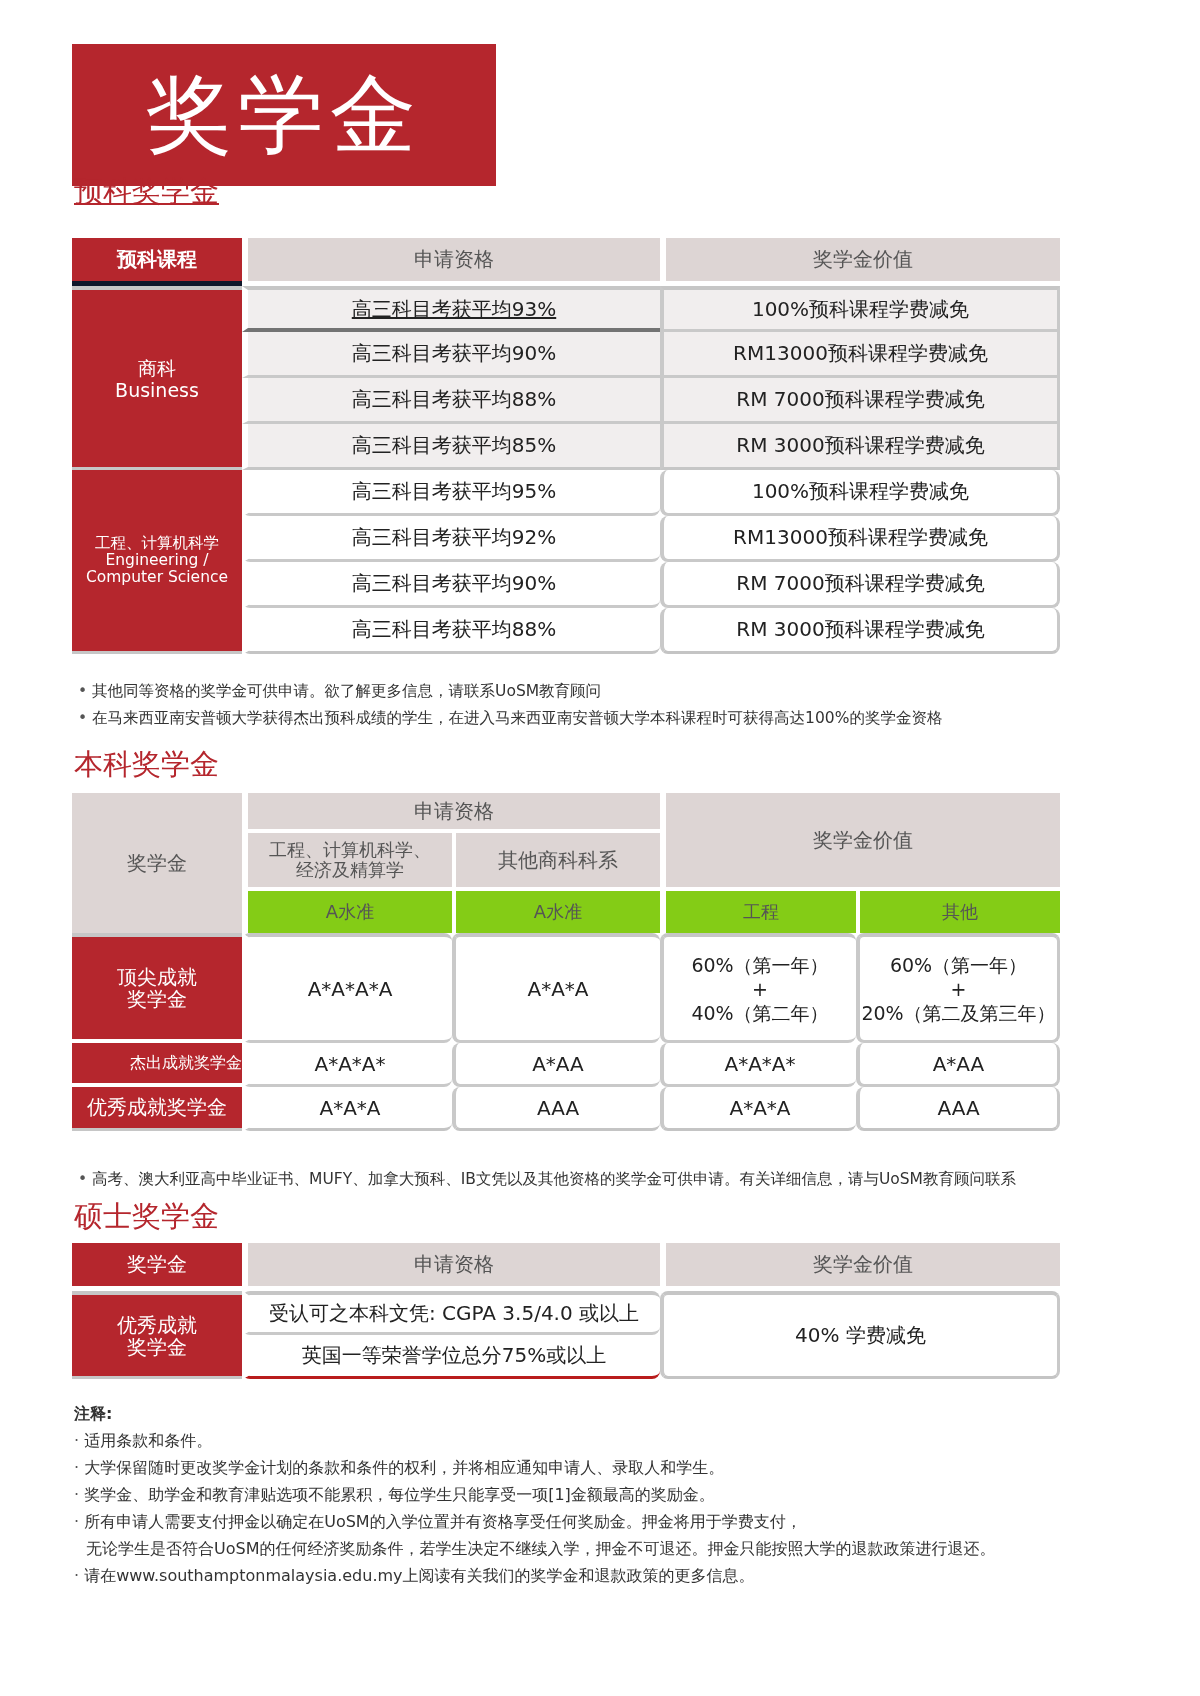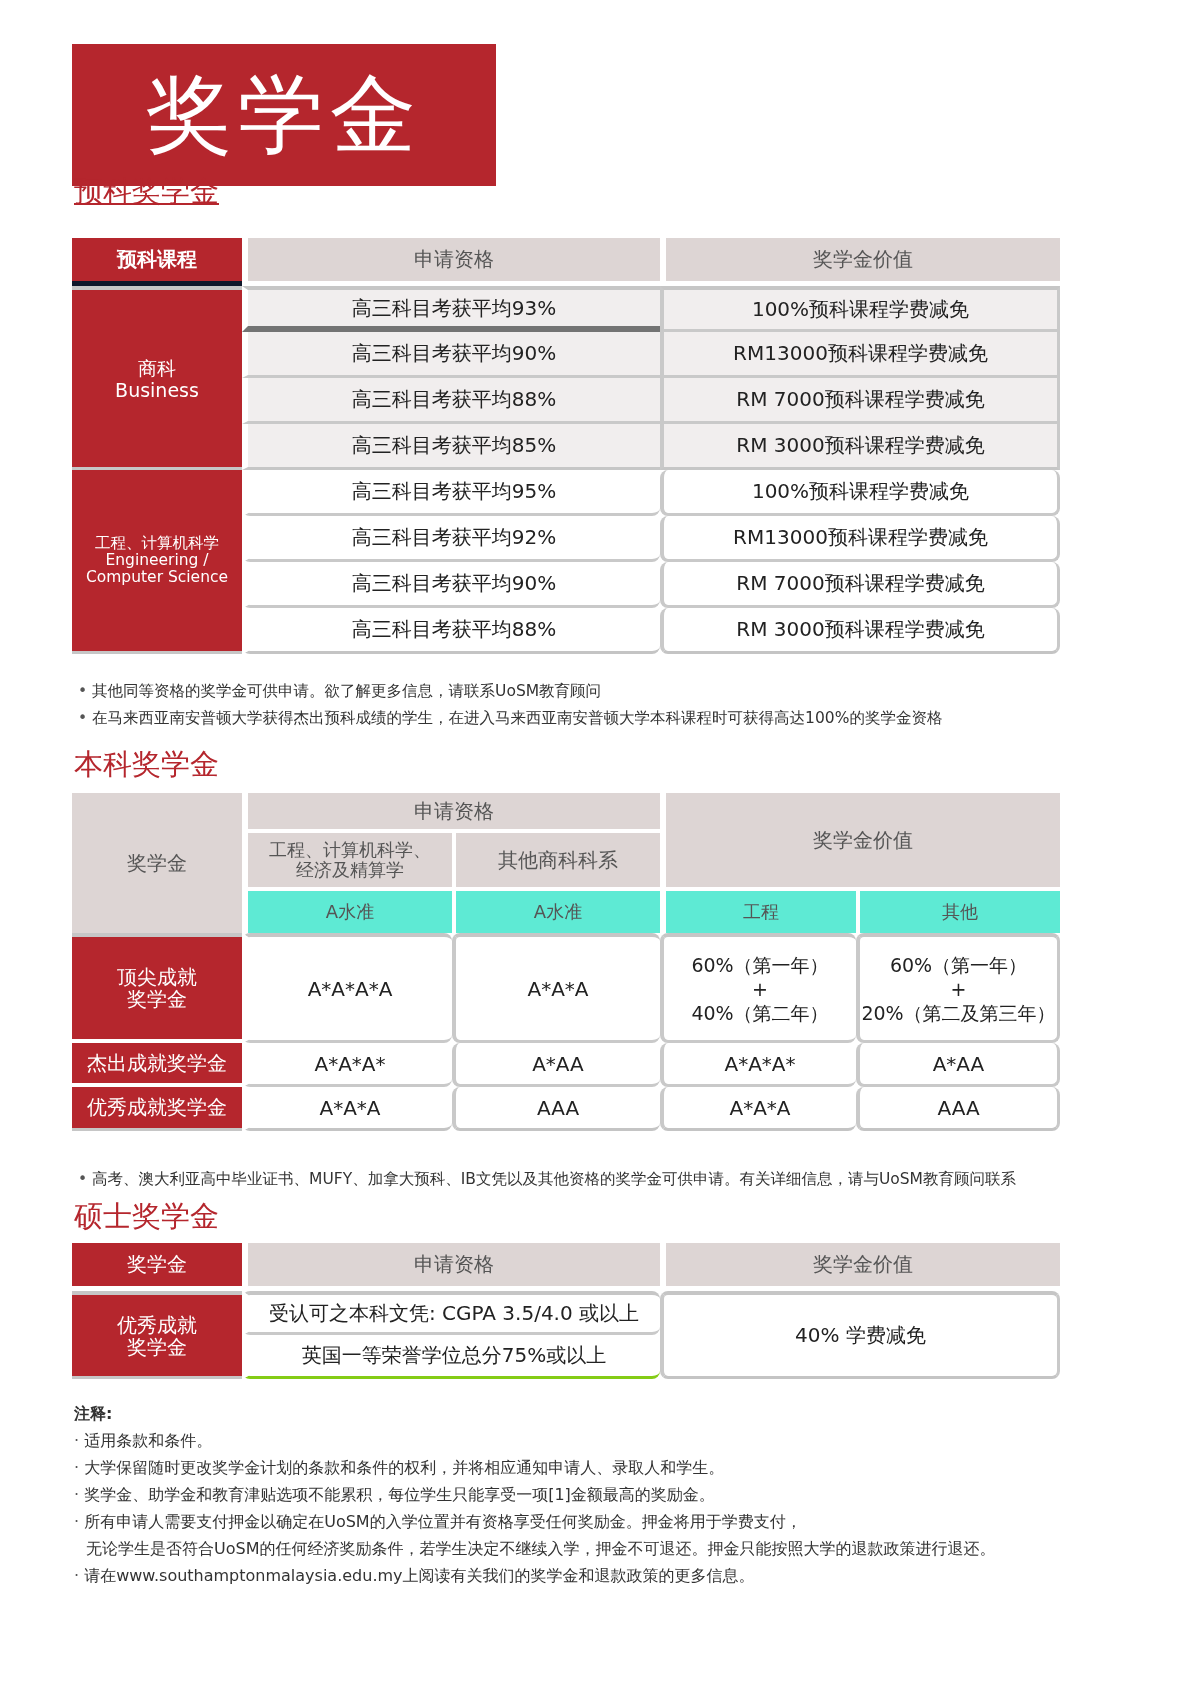--- a/index.html
+++ b/index.html
@@ -13,21 +13,21 @@
   }
   .section-title {
     position: absolute; left: 74px; color: #b5262d; font-size: 29px; font-weight: 400;
   }
 
   table.sch { position: absolute; left: 72px; border-collapse: separate; border-spacing: 0; table-layout: fixed; }
   table.sch td, table.sch th { text-align: center; vertical-align: middle; font-weight: 400; }
 
   .red { background: #b5262d; color: #fff; }
   .hdr { background: #ddd5d4; color: #555; }
-  .hdr2 { background: #5eead4; color: #555; }
+  .hdr2 { background: #84cc16; color: #555; }
   .cell-g { background: #f1eeee; color: #222; }
   .cell-w { background: #ffffff; color: #222; border-radius: 8px; }
 
   
   #t1 { top: 238px; width: 988px; }
   #t1 .c0 { width: 170px; }
   #t1 .c1 { width: 418px; }
   #t1 .c2 { width: 400px; }
   #t1 th { height: 48px; font-size: 20px; }
   #t1 td { height: 46px; font-size: 20px; }
@@ -72,21 +72,21 @@
     <th class="red" style="font-weight:600;border-bottom:5px solid #0f172a;">预科课程</th>
     <th class="hdr vgap-l" style="border-bottom:5px solid #fff;">申请资格</th>
     <th class="hdr vgap-l" style="border-bottom:5px solid #fff;">奖学金价值</th>
   </tr>
 
   <tr class="group-top">
     <td class="red" rowspan="4" style="font-size:19px;line-height:22px;border-bottom:3px solid #c6c6c6;">
       <div>商科</div>
       <div>Business</div>
     </td>
-    <td class="cell-g vgap-l" style="border-bottom:6px solid #737373;">高三科目考获平均93%</td>
+    <td class="cell-g vgap-l" style="border-bottom:4px solid #737373;text-decoration:underline;">高三科目考获平均93%</td>
     <td class="cell-g vline rightline" style="border-bottom:3px solid #c9c9c9;">100%预科课程学费减免</td>
   </tr>
   <tr>
     <td class="cell-g vgap-l" style="border-bottom:3px solid #c9c9c9;">高三科目考获平均90%</td>
     <td class="cell-g vline rightline" style="border-bottom:3px solid #c9c9c9;">RM13000预科课程学费减免</td>
   </tr>
   <tr>
     <td class="cell-g vgap-l" style="border-bottom:3px solid #c9c9c9;">高三科目考获平均88%</td>
     <td class="cell-g vline rightline" style="border-bottom:3px solid #c9c9c9;">RM 7000预科课程学费减免</td>
   </tr>
@@ -165,21 +165,21 @@
       <div>+</div>
       <div>40%（第二年）</div>
     </td>
     <td class="cell-w toprule vline rightline" style="border-bottom:3px solid #c9c9c9;font-size:19px;line-height:24px;">
       <div>60%（第一年）</div>
       <div>+</div>
       <div>20%（第二及第三年）</div>
     </td>
   </tr>
   <tr>
-    <td class="red" style="height:44px;font-size:20px;border-bottom:4px solid #fff;">杰出成就奖学金</td>
+    <td class="red" style="height:44px;font-size:16px;border-bottom:4px solid #fff;text-align:right;">杰出成就奖学金</td>
     <td class="cell-w vgap-l" style="border-bottom:3px solid #c9c9c9;">A*A*A*</td>
     <td class="cell-w vline" style="border-bottom:3px solid #c9c9c9;">A*AA</td>
     <td class="cell-w vline" style="border-bottom:3px solid #c9c9c9;">A*A*A*</td>
     <td class="cell-w vline rightline" style="border-bottom:3px solid #c9c9c9;">A*AA</td>
   </tr>
   <tr>
     <td class="red" style="height:44px;font-size:20px;border-bottom:3px solid #c6c6c6;">优秀成就奖学金</td>
     <td class="cell-w vgap-l" style="border-bottom:3px solid #c4c4c4;">A*A*A</td>
     <td class="cell-w vline" style="border-bottom:3px solid #c4c4c4;">AAA</td>
     <td class="cell-w vline" style="border-bottom:3px solid #c4c4c4;">A*A*A</td>
@@ -208,21 +208,21 @@
   </tr>
   <tr>
     <td class="red toprule" rowspan="2" style="font-size:20px;line-height:22px;border-bottom:3px solid #c6c6c6;">
       <div>优秀成就</div>
       <div>奖学金</div>
     </td>
     <td class="cell-w toprule vgap-l" style="height:44px;border-bottom:3px solid #c9c9c9;">受认可之本科文凭: CGPA 3.5/4.0 或以上</td>
     <td class="cell-w toprule vline rightline" rowspan="2" style="border-bottom:3px solid #c4c4c4;">40% 学费减免</td>
   </tr>
   <tr>
-    <td class="cell-w vgap-l" style="height:44px;border-bottom:3px solid #84cc16;">英国一等荣誉学位总分75%或以上</td>
+    <td class="cell-w vgap-l" style="height:44px;border-bottom:3px solid #b91c1c;">英国一等荣誉学位总分75%或以上</td>
   </tr>
 </tbody>
   </table>
 
 <div class="notes">
   <div class="h">注释:</div>
   <div class="b">适用条款和条件。</div>
   <div class="b">大学保留随时更改奖学金计划的条款和条件的权利，并将相应通知申请人、录取人和学生。</div>
   <div class="b">奖学金、助学金和教育津贴选项不能累积，每位学生只能享受一项[1]金额最高的奖励金。</div>
   <div class="b">所有申请人需要支付押金以确定在UoSM的入学位置并有资格享受任何奖励金。押金将用于学费支付，</div>

